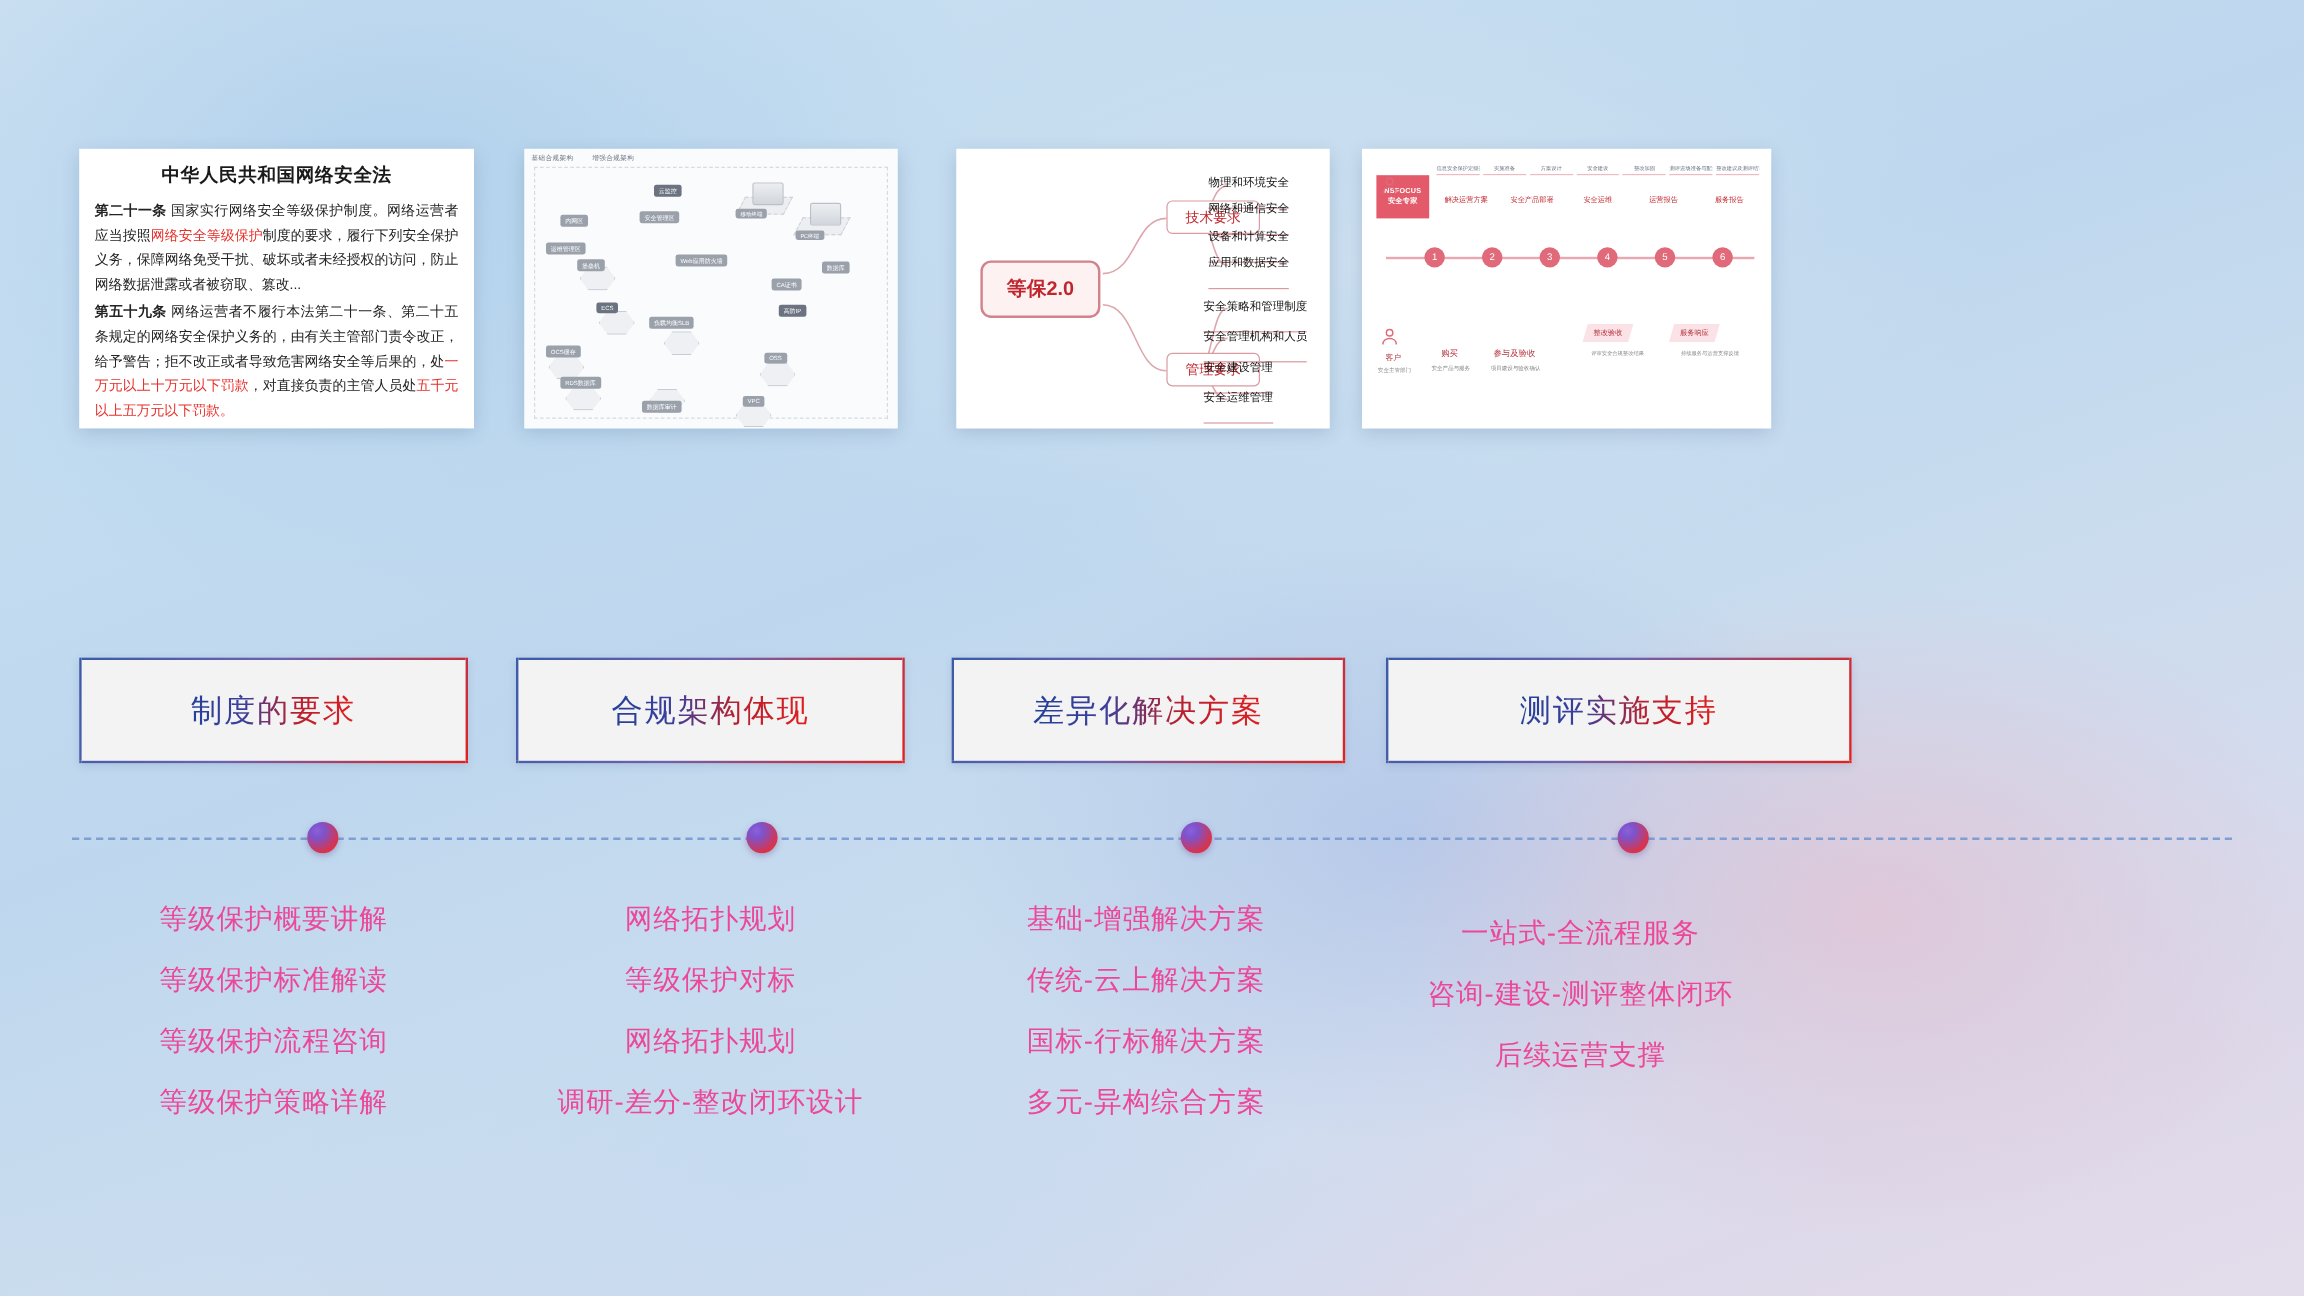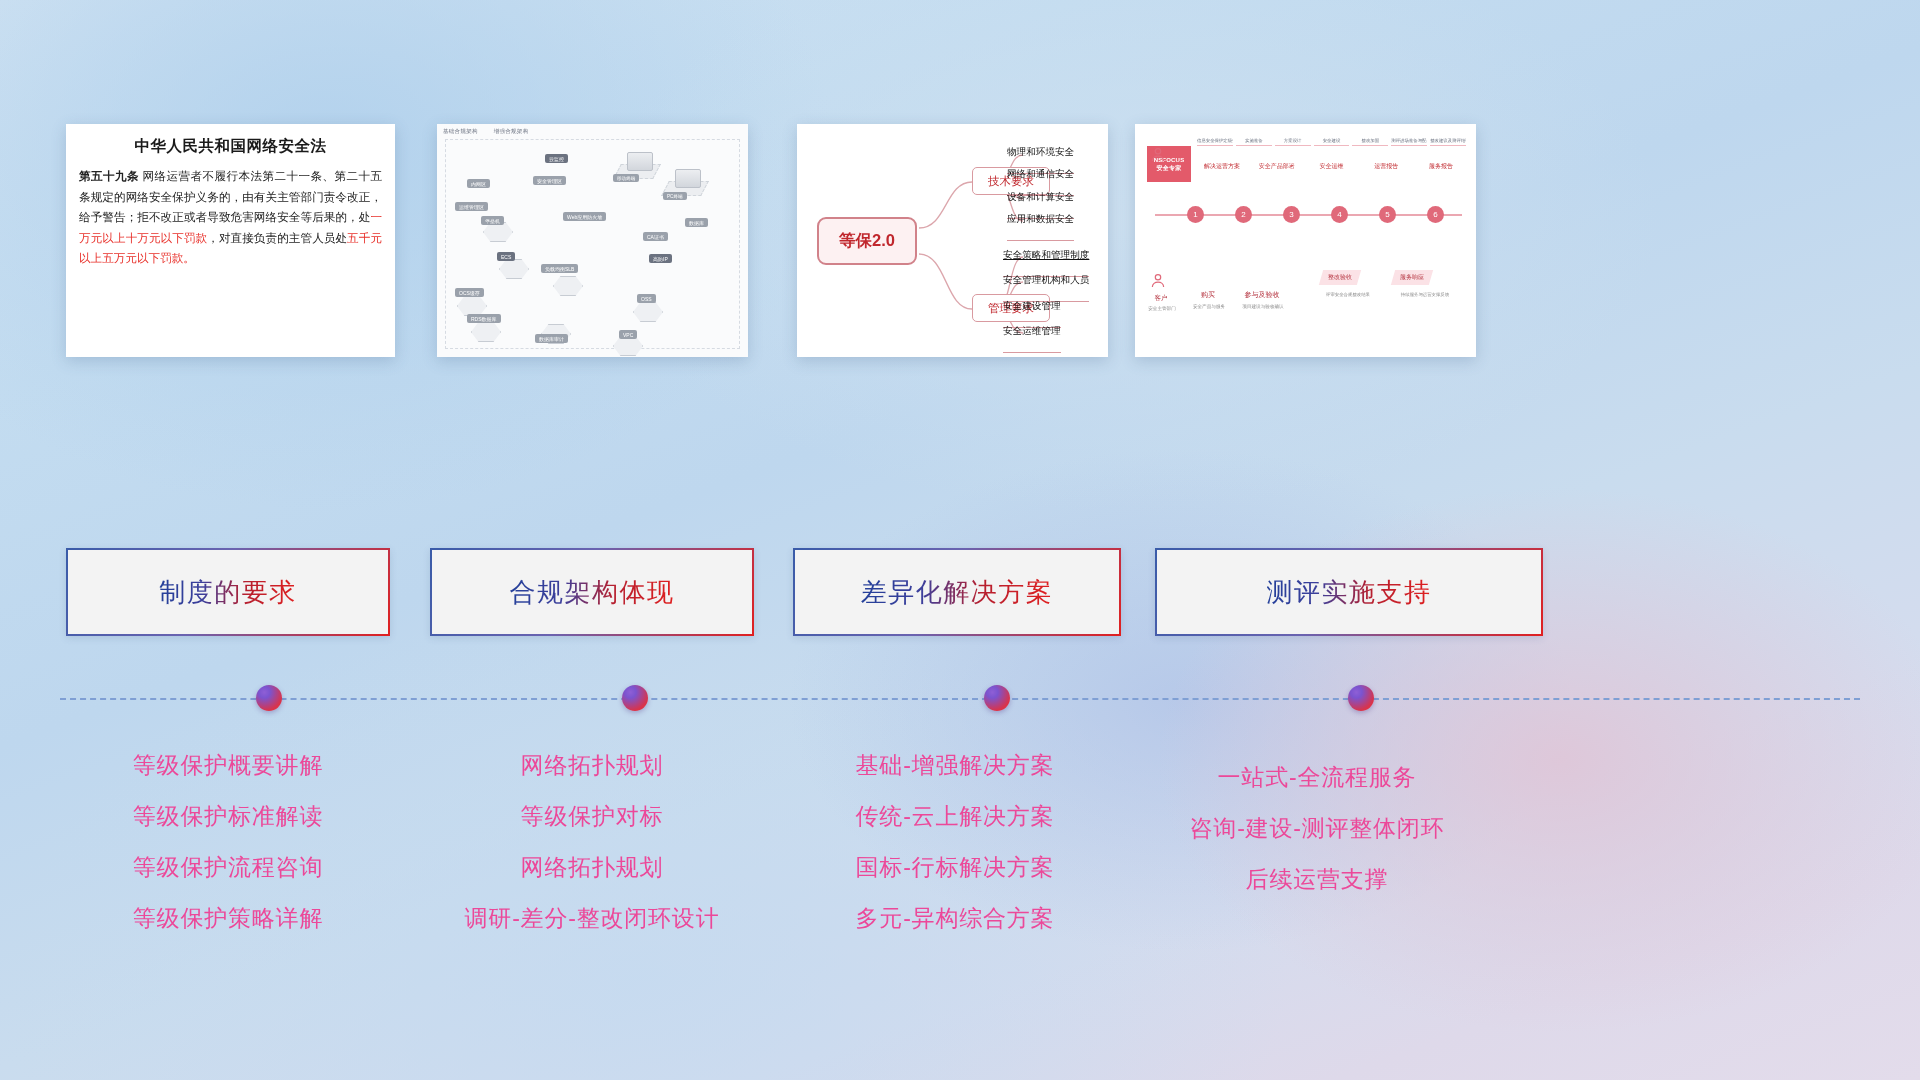--- a/index.html
+++ b/index.html
@@ -160,20 +160,23 @@
 <body>
 
 <div class="page">
 
   <div class="cards">
 
     <div class="card c1">
       <div class="law">
         <h3>中华人民共和国网络安全法</h3>
         <p>
+          <b>第二十一条</b><span> 国家实行网络安全等级保护制度。网络运营者应当按照</span><span class="rd">网络安全等级保护</span><span>制度的要求，履行下列安全保护义务，保障网络免受干扰、破坏或者未经授权的访问，防止网络数据泄露或者被窃取、篡改...</span>
+        </p>
+        <p>
           <b>第五十九条</b><span> 网络运营者不履行本法第二十一条、第二十五条规定的网络安全保护义务的，由有关主管部门责令改正，给予警告；拒不改正或者导致危害网络安全等后果的，处</span><span class="rd">一万元以上十万元以下罚款</span><span>，对直接负责的主管人员处</span><span class="rd">五千元以上五万元以下罚款。</span>
         </p>
       </div>
     </div>
 
     <div class="card c2">
       <div class="arch">
         <div class="hdr">
           <span>基础合规架构</span>
           <span>增强合规架构</span>
@@ -246,21 +249,21 @@
         <div class="mroot">等保2.0</div>
 
         <div class="mbranch" style="left:175px;top:43px;">技术要求</div>
         <div class="mbranch" style="left:175px;top:170px;">管理要求</div>
 
         <div class="mleaf" style="left:210px;top:22px;">物理和环境安全</div>
         <div class="mleaf" style="left:210px;top:44px;">网络和通信安全</div>
         <div class="mleaf" style="left:210px;top:67px;">设备和计算安全</div>
         <div class="mleaf" style="left:210px;top:89px;">应用和数据安全</div>
 
-        <div class="mleaf" style="left:206px;top:125px;text-decoration:underline;">安全策略和管理制度</div>
+        <div class="mleaf" style="left:206px;top:125px;">安全策略和管理制度</div>
         <div class="mleaf" style="left:206px;top:150px;">安全管理机构和人员</div>
         <div class="mleaf" style="left:206px;top:176px;">安全建设管理</div>
         <div class="mleaf" style="left:206px;top:201px;">安全运维管理</div>
       </div>
     </div>
 
     <div class="card c4">
       <div class="nsf">
         <div class="brandbox">
           <span>NSFOCUS</span>

